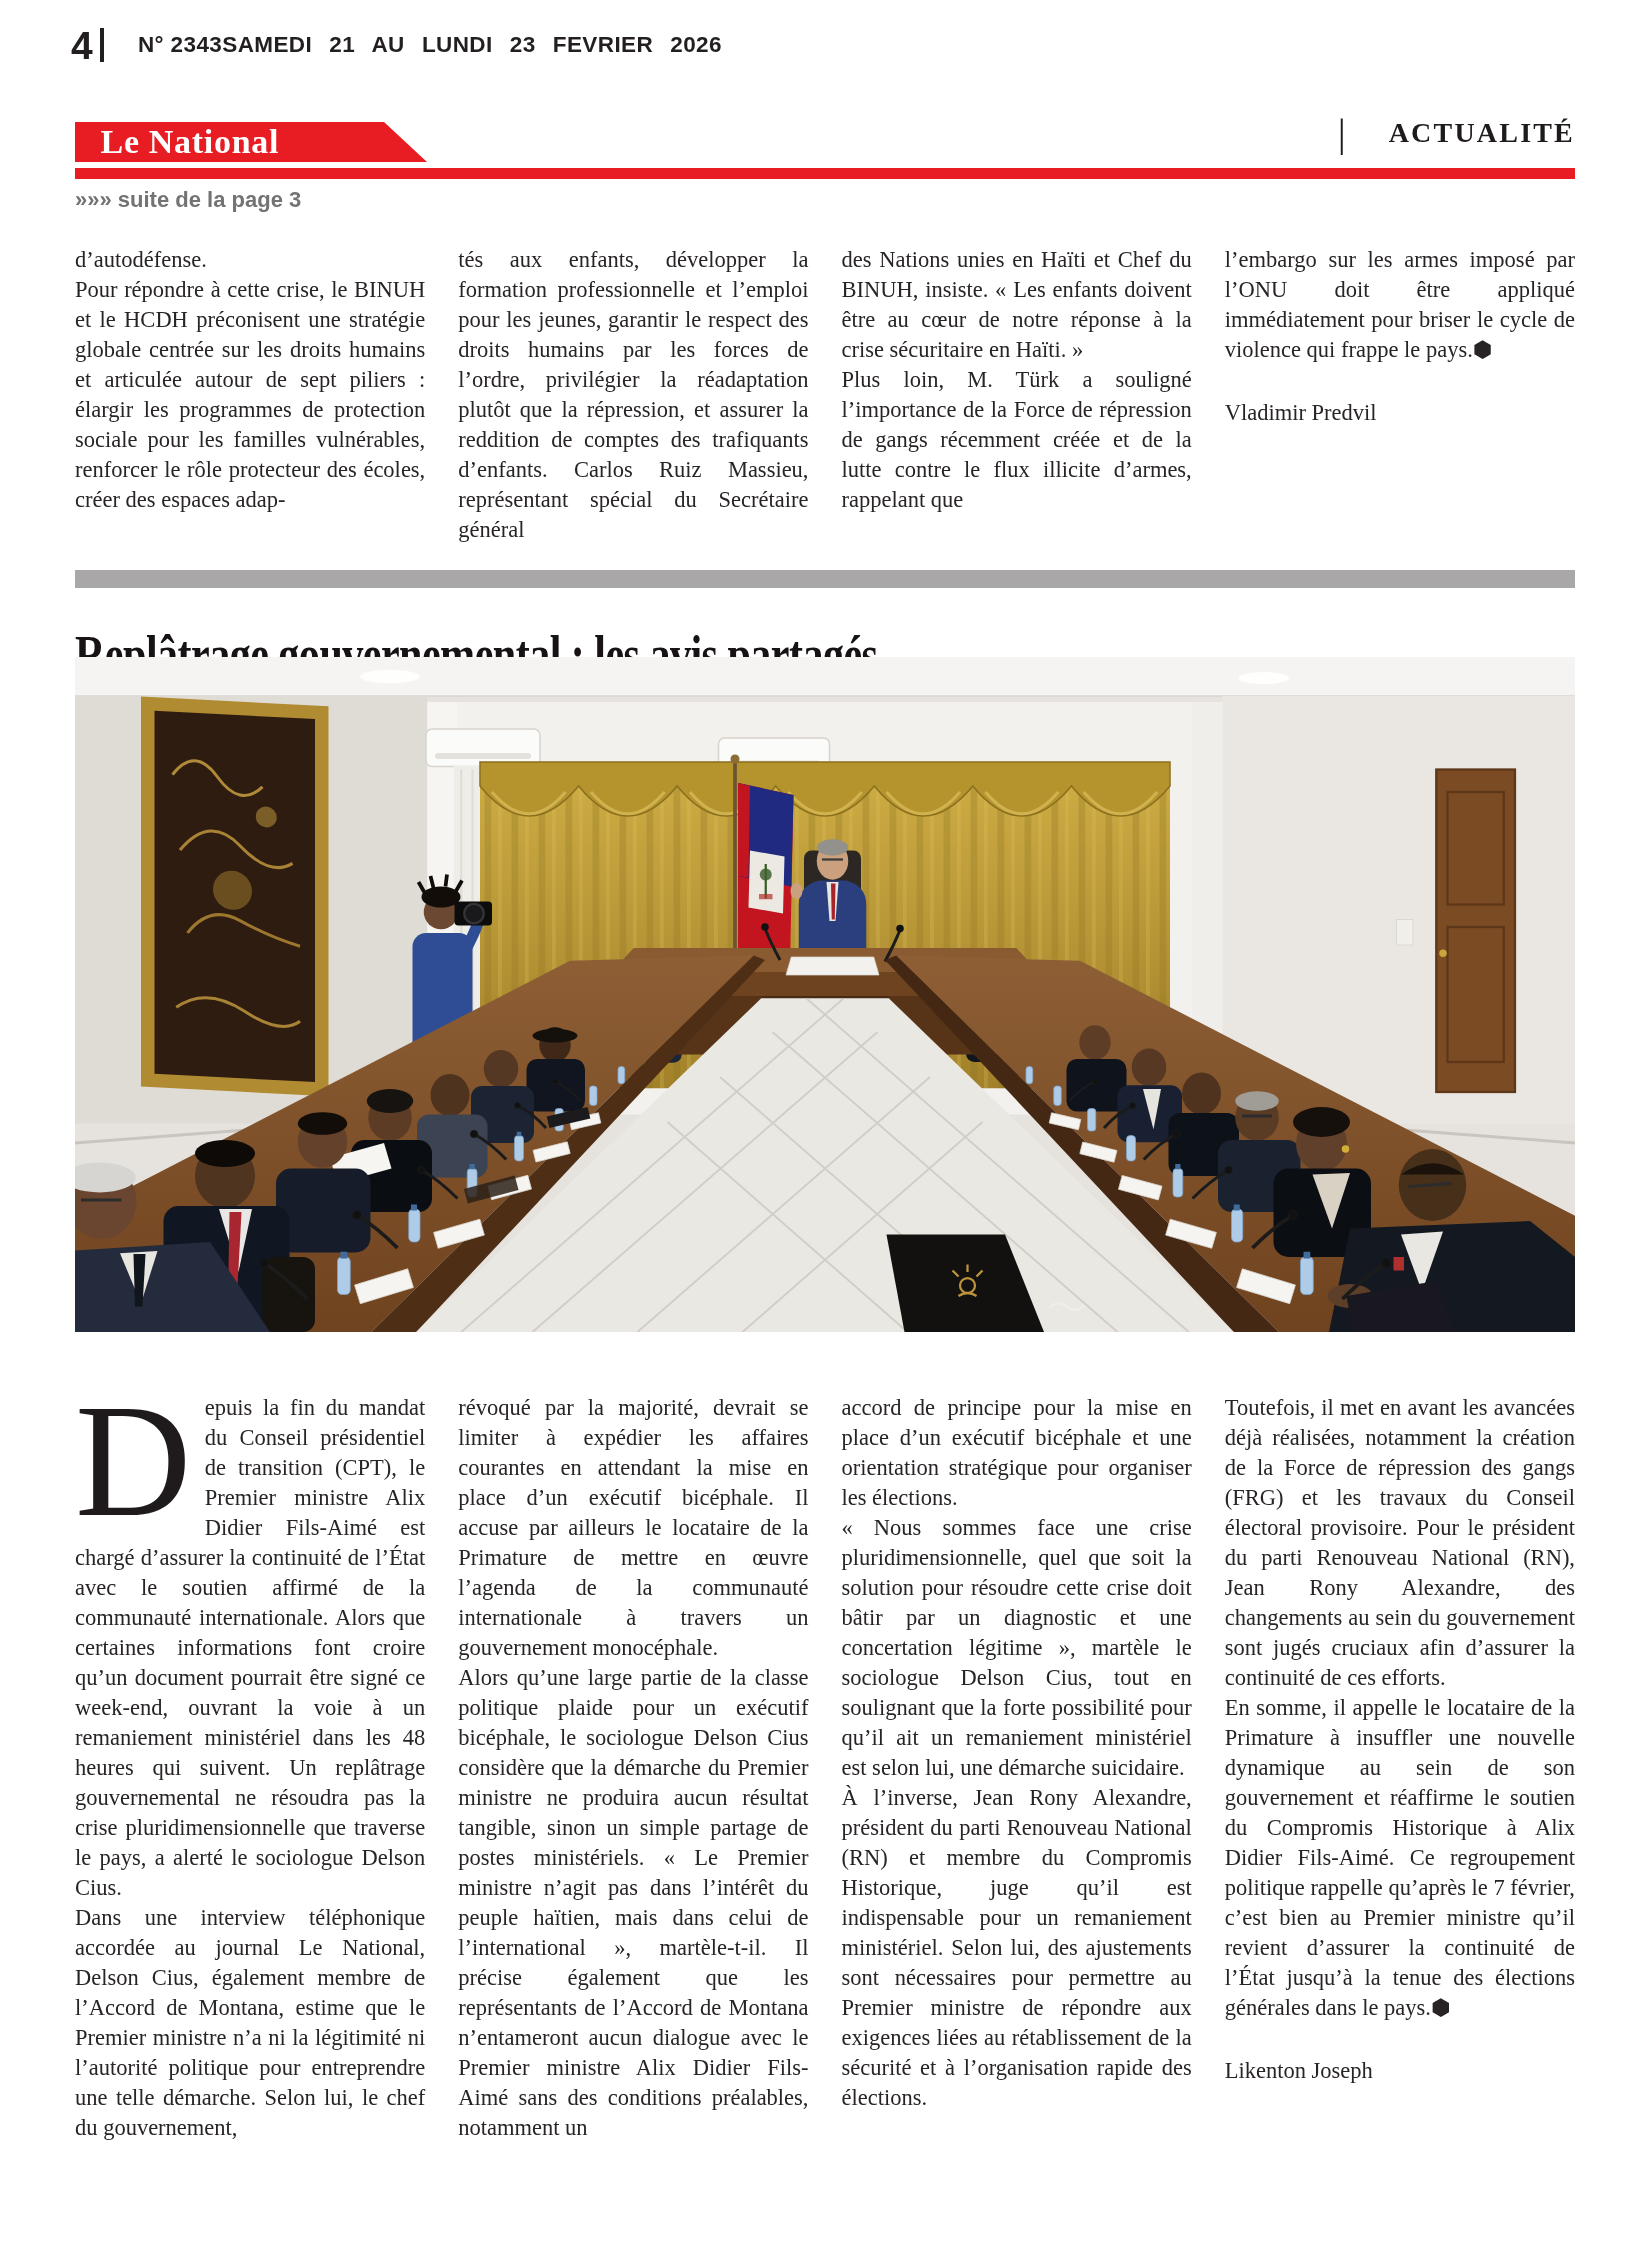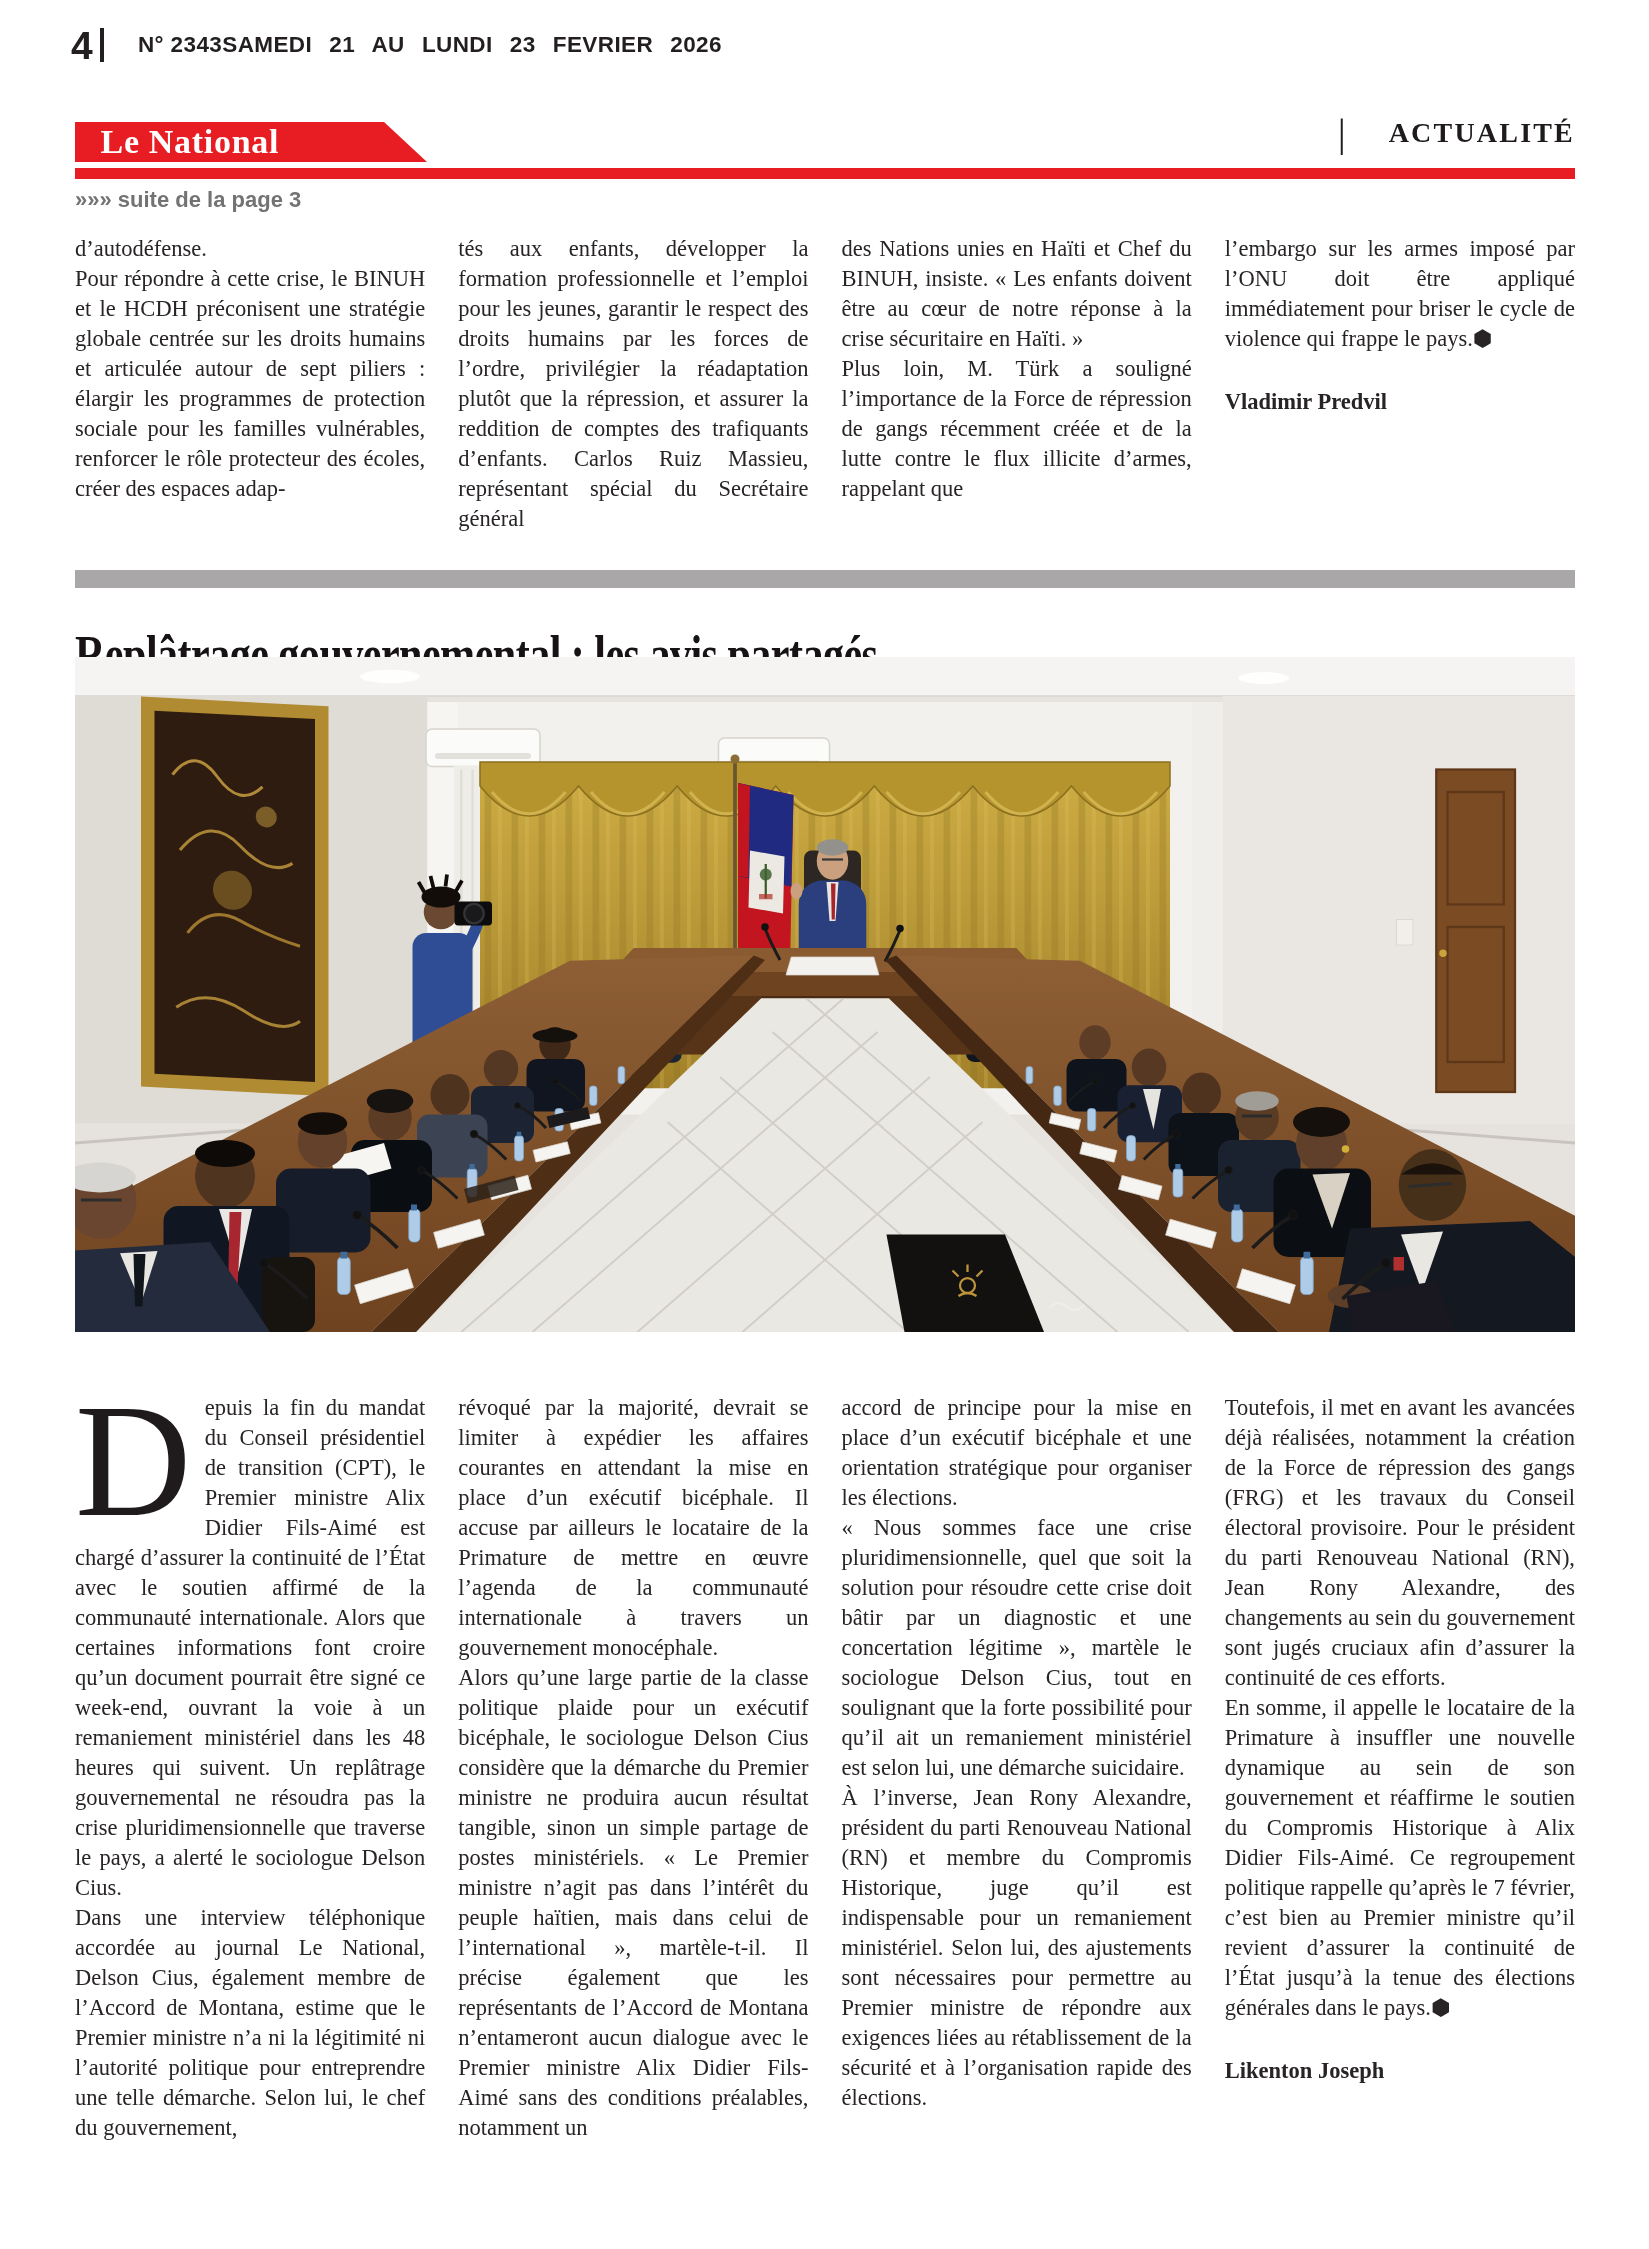--- a/index.html
+++ b/index.html
@@ -25,23 +25,23 @@
   .section-divider{font-size:40px;font-weight:400;margin-right:43px;}
   .section-label{font-size:28px;letter-spacing:2.2px;}
 
   .continuation-note{position:absolute;left:75px;top:187px;color:#737373;
                      font-family:"Liberation Sans",sans-serif;font-size:22px;font-weight:bold;}
 
   
   .article-grid{position:absolute;left:75px;width:1500px;display:grid;
                 grid-template-columns:repeat(4,1fr);column-gap:33px;
                 font-size:22.5px;line-height:30px;text-align:justify;color:#282425;hyphens:auto;}
-  .top-article{top:234px;}
+  .top-article{top:245px;}
   .article-grid p{margin:0;}
-  .byline{font-weight:bold;margin-top:33px !important;text-align:left;}
+  .byline{font-weight:normal;margin-top:33px !important;text-align:left;}
 
   .divider-bar{position:absolute;left:75px;top:570px;width:1500px;height:18px;background:#a9a7a8;}
   .headline{position:absolute;left:75px;top:588px;width:1800px;font-size:54px;font-weight:bold;
             color:#171314;letter-spacing:-0.7px;transform:scaleX(.78);transform-origin:left center;
             white-space:nowrap;}
 
   .photo-wrap{position:absolute;left:75px;top:657px;width:1500px;height:675px;background:#e6e3de;overflow:hidden;}
   .photo-wrap svg{display:block;width:100%;height:100%;}
 
   .main-article{top:1393px;}

